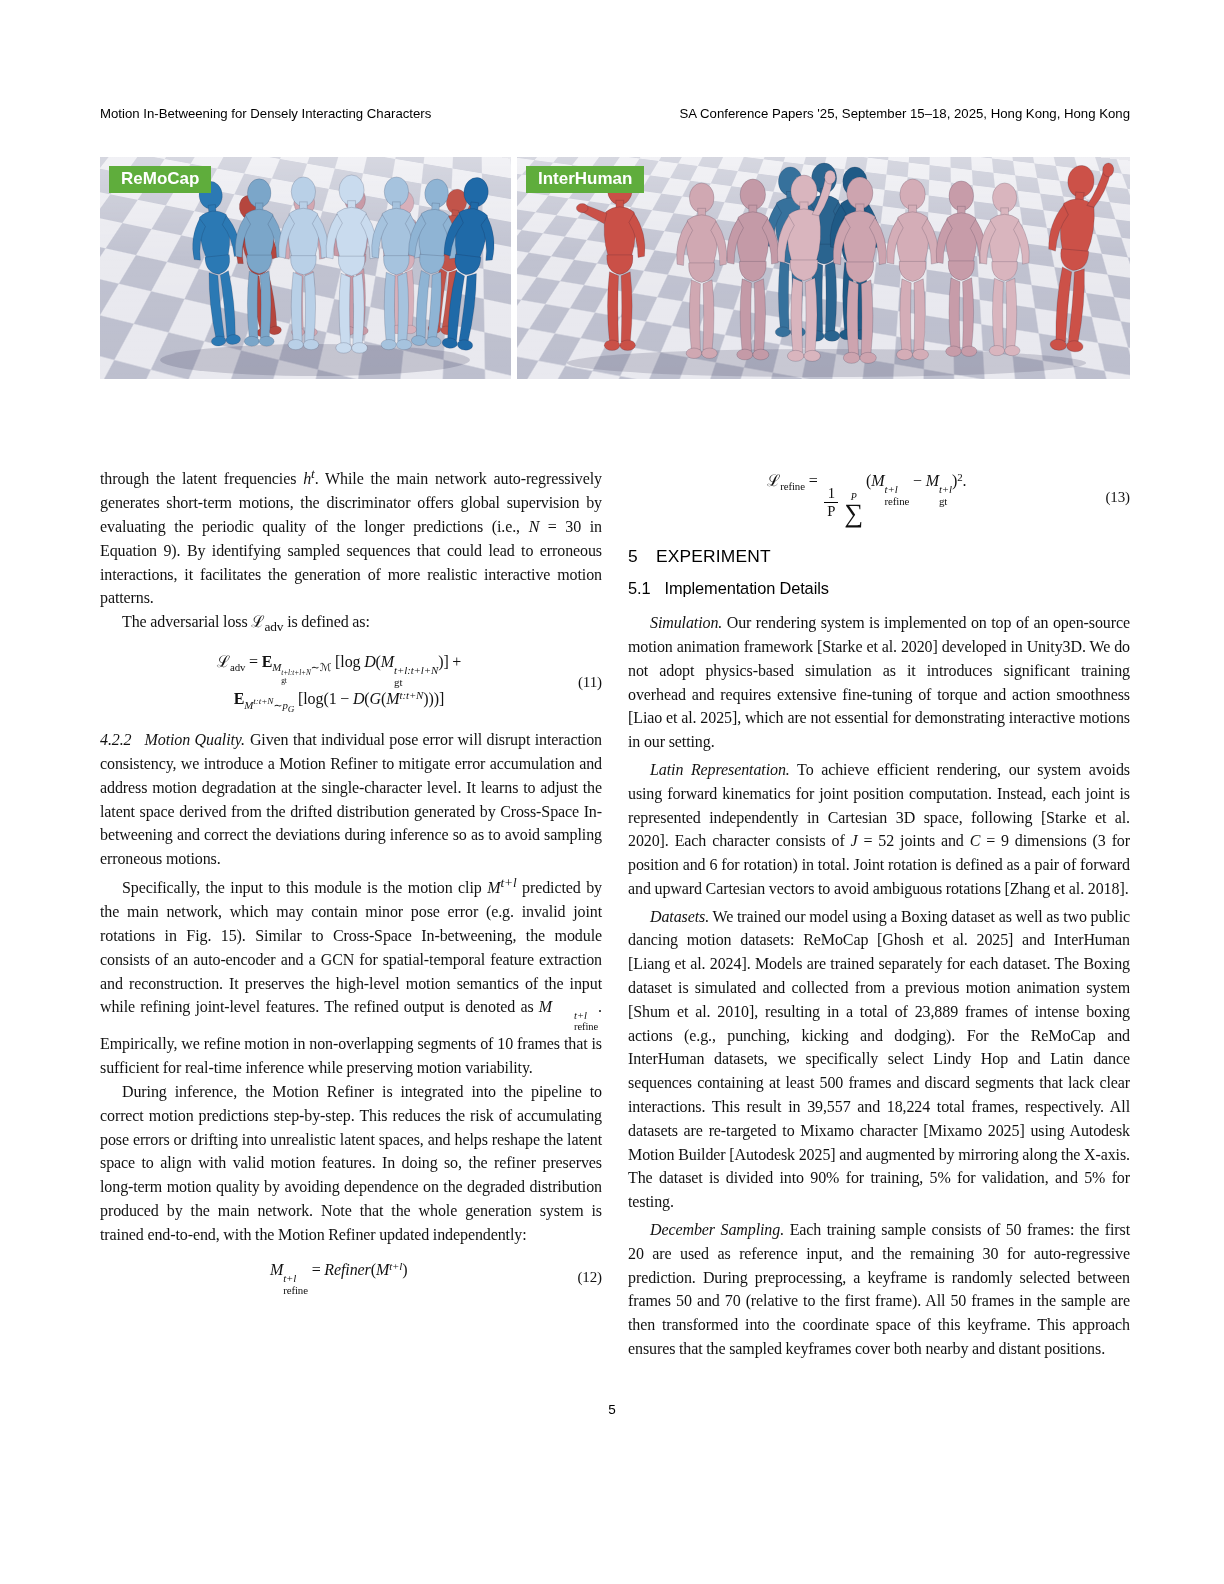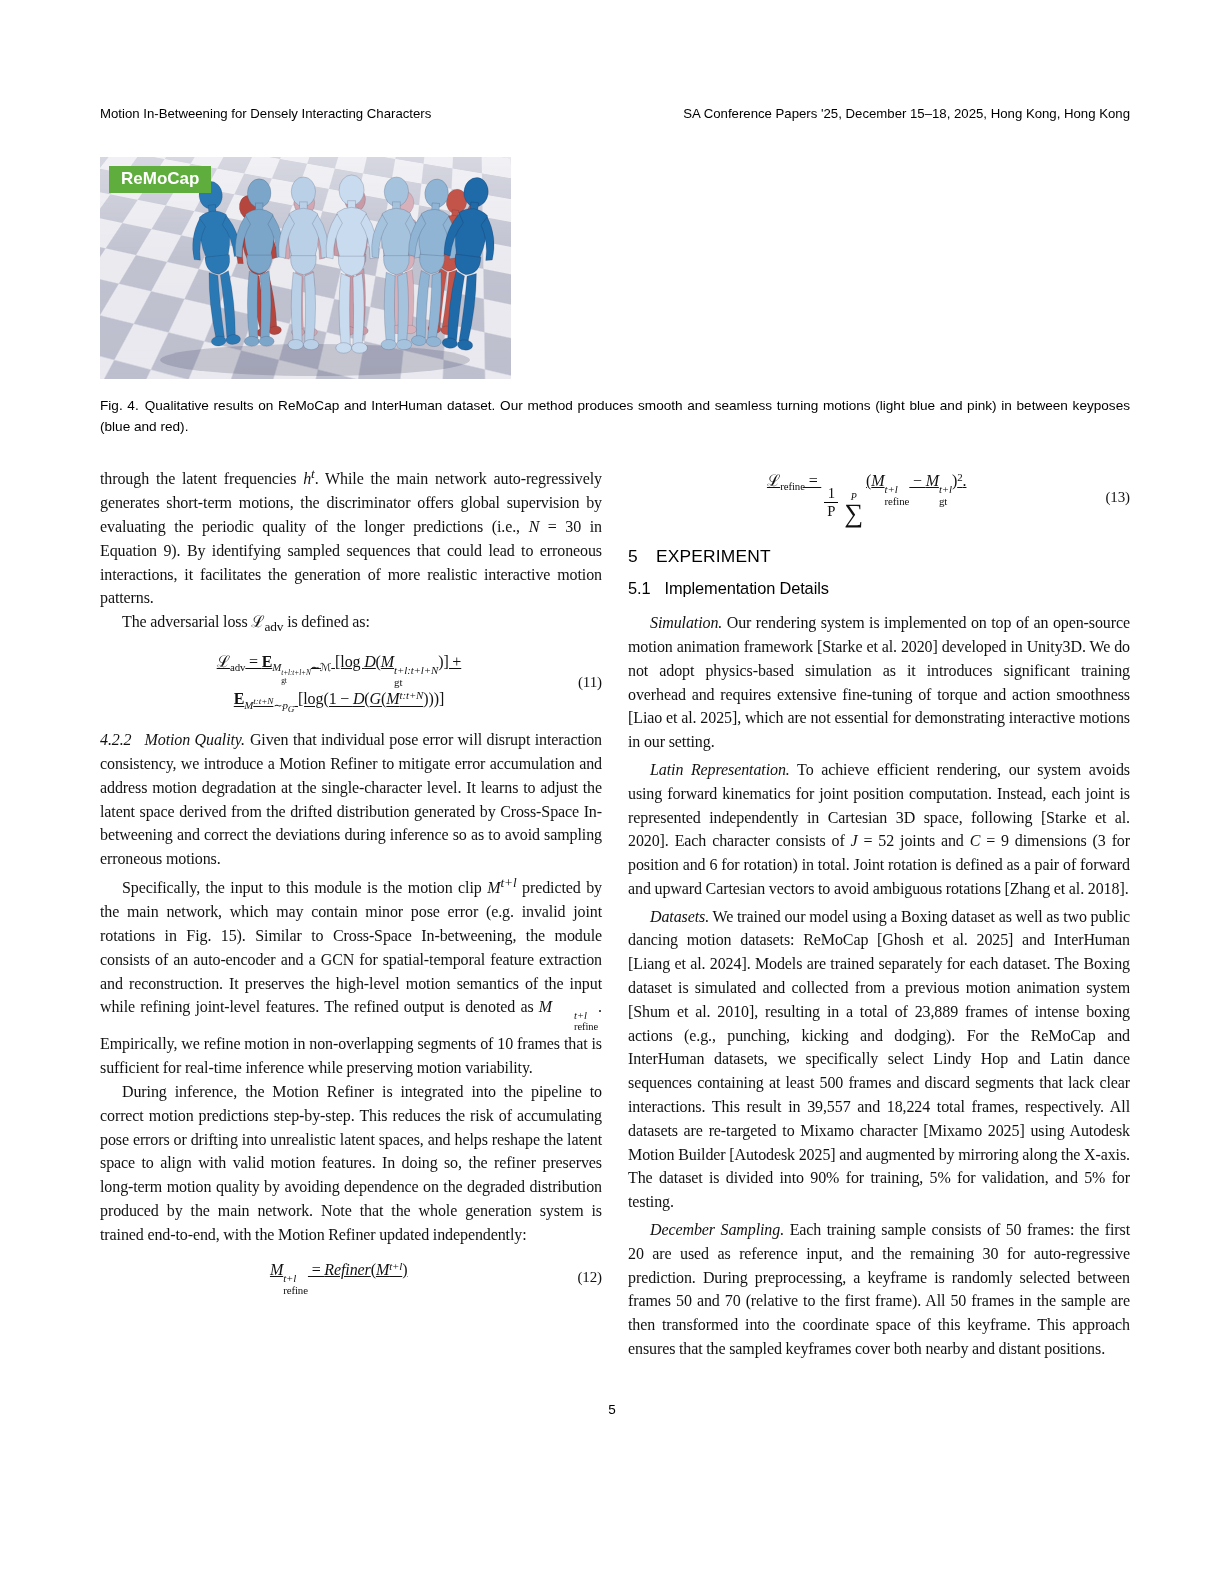--- a/index.html
+++ b/index.html
@@ -48,21 +48,21 @@
 
   
   .sec-h1{margin:16px 0 9px;font-family:"Liberation Sans",sans-serif;font-weight:500;
         font-size:17.4px;letter-spacing:.2px;display:flex;gap:18px;color:#000;}
   .sec-h2{margin:2px 0 10px;font-family:"Liberation Sans",sans-serif;font-weight:500;
         font-size:16.4px;display:flex;gap:14px;color:#000;}
 
   
   .eq{display:flex;align-items:center;margin:12px 0 13px;}
   .eq-body{flex:1;text-align:center;line-height:1.35;}
-  .eq-line{display:block;text-decoration:underline;}
+  .eq-line{display:block;}
   .eq-num{font-size:15px;}
   .eq13{margin:8px 0 18px;}
   .mr{font-style:normal;}
   .mv{font-style:italic;}
   .mscr{font-style:normal;}
   .mbb{font-weight:bold;}
   .msub{font-size:68%;vertical-align:-0.35em;}
   .msup{font-size:68%;vertical-align:0.5em;}
   .msub .msub,.msub .msup{font-size:85%;}
   .mss{display:inline-flex;flex-direction:column;align-items:flex-start;font-size:68%;
@@ -129,21 +129,21 @@
       <ellipse cx="24" cy="132.5" rx="6" ry="4"></ellipse>
       <ellipse cx="36" cy="132.5" rx="6" ry="4"></ellipse>
     </g>
   </defs>
 </svg>
 
 <div class="page">
 
   <header class="running-head">
     <span>Motion In-Betweening for Densely Interacting Characters</span>
-    <span>SA Conference Papers '25, December 15–18, 2025, Hong Kong, Hong Kong</span>
+    <span>SA Conference Papers '25, September 15–18, 2025, Hong Kong, Hong Kong</span>
   </header>
 
   <figure class="fig">
     <div class="panel panel-remocap">
       <div class="floor"></div>
       <div class="haze"></div>
       <svg class="chars" viewBox="0 0 411 222" preserveAspectRatio="none">
         <ellipse cx="215" cy="203" rx="155" ry="16" fill="rgba(70,70,100,0.22)"></ellipse>
         <use href="#fig-stand" fill="#b5463e" transform="translate(128,36) scale(1.05) rotate(-9 30 75)"></use>
         <use href="#fig-stand" fill="#d2a7b1" transform="translate(172,32) scale(1.08)"></use>
@@ -153,25 +153,42 @@
         <use href="#fig-stand" fill="#2b79b4" transform="translate(82,22) scale(1.22) rotate(-6 30 75)"></use>
         <use href="#fig-stand" fill="#7ba6c9" transform="translate(122,20) scale(1.24)"></use>
         <use href="#fig-stand" fill="#b9d0e7" transform="translate(165,18) scale(1.28)"></use>
         <use href="#fig-stand" fill="#c9dbee" transform="translate(212,16) scale(1.32)"></use>
         <use href="#fig-stand" fill="#a6c3de" transform="translate(258,18) scale(1.28)"></use>
         <use href="#fig-stand" fill="#8fb4d4" transform="translate(294,20) scale(1.24) rotate(4 30 75)"></use>
         <use href="#fig-stand" fill="#1f6aa8" transform="translate(328,18) scale(1.28) rotate(7 30 75)"></use>
       </svg>
       <span class="badge" style="background: rgb(95, 173, 60);">ReMoCap</span>
     </div>
+    <div class="panel panel-interhuman">
+      <div class="floor floor-right"></div>
+      <div class="haze"></div>
+      <svg class="chars" viewBox="0 0 614 222" preserveAspectRatio="none">
+        <ellipse cx="310" cy="206" rx="260" ry="14" fill="rgba(70,70,100,0.2)"></ellipse>
+        <use href="#fig-stand" fill="#36719c" transform="translate(236,8) scale(1.26)"></use>
+        <use href="#fig-stand" fill="#2a648f" transform="translate(268,4) scale(1.32)"></use>
+        <use href="#fig-stand" fill="#1f5a86" transform="translate(300,8) scale(1.28)"></use>
+        <use href="#fig-armout" fill="#ca5047" transform="translate(142,16) scale(-1.3 1.3)"></use>
+        <use href="#fig-stand" fill="#d0a8b2" transform="translate(146,24) scale(1.3)"></use>
+        <use href="#fig-stand" fill="#c49aa7" transform="translate(196,20) scale(1.34)"></use>
+        <use href="#fig-armup" fill="#d9b5be" transform="translate(246,16) scale(1.38)"></use>
+        <use href="#fig-stand" fill="#cda4af" transform="translate(302,18) scale(1.38)"></use>
+        <use href="#fig-stand" fill="#d4adb7" transform="translate(356,20) scale(1.34)"></use>
+        <use href="#fig-stand" fill="#c79ca9" transform="translate(406,22) scale(1.3)"></use>
+        <use href="#fig-stand" fill="#d9b5be" transform="translate(450,24) scale(1.28)"></use>
+        <use href="#fig-armup" fill="#cc5148" transform="translate(516,6) scale(1.38) rotate(5 30 75)"></use>
+      </svg>
+      <span class="badge" style="background: rgb(95, 173, 60);">InterHuman</span>
+    </div>
   </figure>
 
-  <div class="caption">
-    <span class="cap-label">Fig. 4.</span><span>Qualitative results on ReMoCap and InterHuman dataset. Our method produces smooth and seamless turning motions (light blue and pink) in between keyposes (blue and red).</span>
-  </div>
 
   <main class="cols">
 
     <section class="col">
       <p class="body-p">through the latent frequencies <i>h</i><sup><i>t</i></sup>. While the main network auto-regressively generates short-term motions, the discriminator offers global supervision by evaluating the periodic quality of the longer predictions (i.e., <i>N</i> = 30 in Equation 9). By identifying sampled sequences that could lead to erroneous interactions, it facilitates the generation of more realistic interactive motion patterns.</p>
       <p class="body-p indent">The adversarial loss ℒ<sub>adv</sub> is defined as:</p>
 
       <div class="eq">
         <div class="eq-body">
           <span class="eq-line"><span class="mscr">ℒ</span><span class="msub"><span class="mr">adv</span></span><span class="mr"> = </span><span class="mbb">E</span><span class="msub"><span class="mv">M</span><span class="mss">

